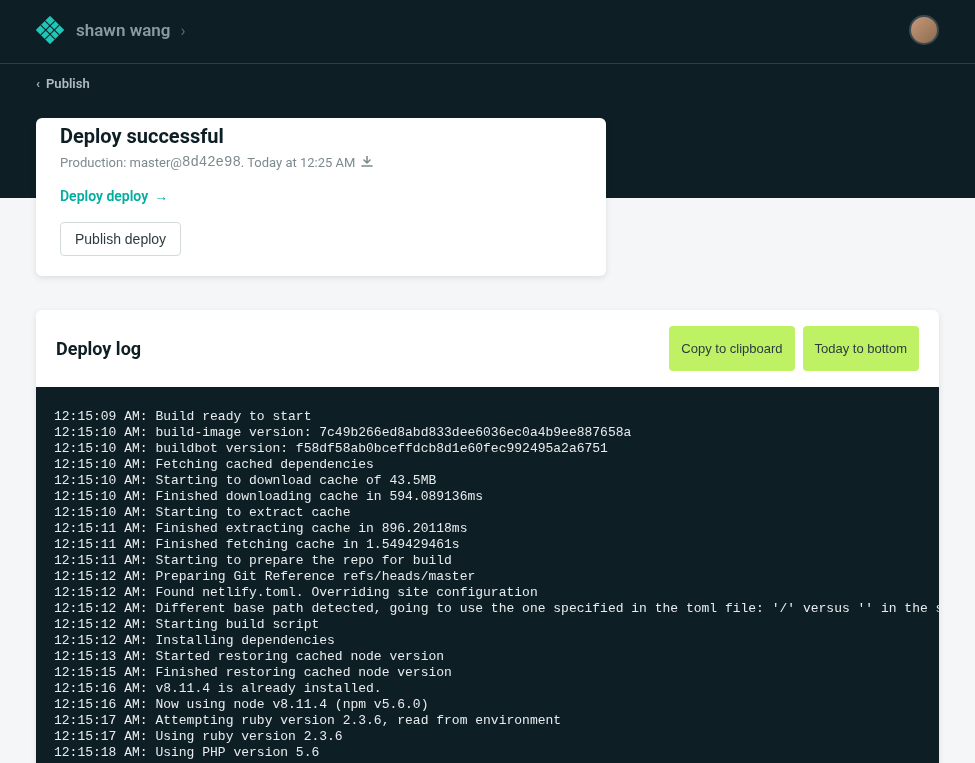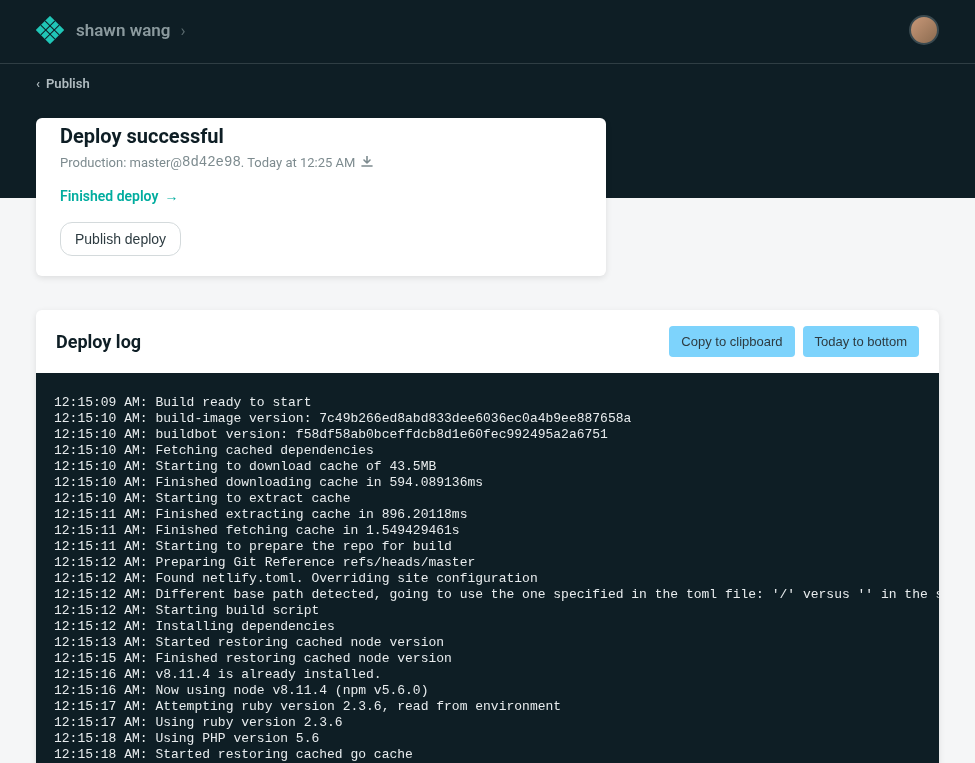--- a/index.html
+++ b/index.html
@@ -118,21 +118,21 @@
       gap: 6px;
       margin-bottom: 18px;
     }
     .arrow-right {
       font-weight: 700;
     }
     .publish-btn {
       border: 1px solid #d4dadc;
       background: #ffffff;
       padding: 8px 14px;
-      border-radius: 12px;
+      border-radius: 4px;
       font-size: 14px;
       font-weight: 500;
       color: #2d3b41;
       cursor: pointer;
     }
     .log-card {
       background: #ffffff;
       border-radius: 6px;
       box-shadow: 0 2px 6px rgba(0,0,0,0.1);
       overflow: hidden;
@@ -147,23 +147,23 @@
       font-size: 18px;
       font-weight: 700;
       color: #0e1e25;
       text-align: right;
     }
     .log-actions {
       display: flex;
       gap: 8px;
     }
     .log-btn {
-      background: #7dd3fc;
+      background: #bef264;
       border: none;
-      padding: 8px 12px;
+      padding: 15px 12px;
       border-radius: 4px;
       font-size: 13px;
       font-weight: 500;
       color: #2d3b41;
       cursor: pointer;
     }
     .log-body {
       background: #0e1e25;
       color: #e8ecee;
       font-family: "SFMono-Regular", Consolas, "Liberation Mono", Menlo, monospace;
@@ -213,21 +213,21 @@
         <span class="commit">8d42e98</span>
         <span>. Today at 12:25 AM</span>
       <span class="download-icon">
         <svg width="12" height="12" viewBox="0 0 12 12" fill="currentColor">
           <path d="M6 0 L6 7 M3 4 L6 7 L9 4" stroke="currentColor" stroke-width="1.6" fill="none" stroke-linecap="round" stroke-linejoin="round"></path>
           <path d="M1 10 L11 10" stroke="currentColor" stroke-width="1.6" stroke-linecap="round"></path>
         </svg>
       </span>
     </div>
     <div class="preview-link">
-      <span>Finished deploy</span>
+      <span>Deploy deploy</span>
       <span class="arrow-right">→</span>
     </div>
     <div>
       <button class="publish-btn">Publish deploy</button>
     </div>
   </div>
 
   <div class="log-card">
     <div class="log-header">
       <div class="log-title">Deploy log</div>

